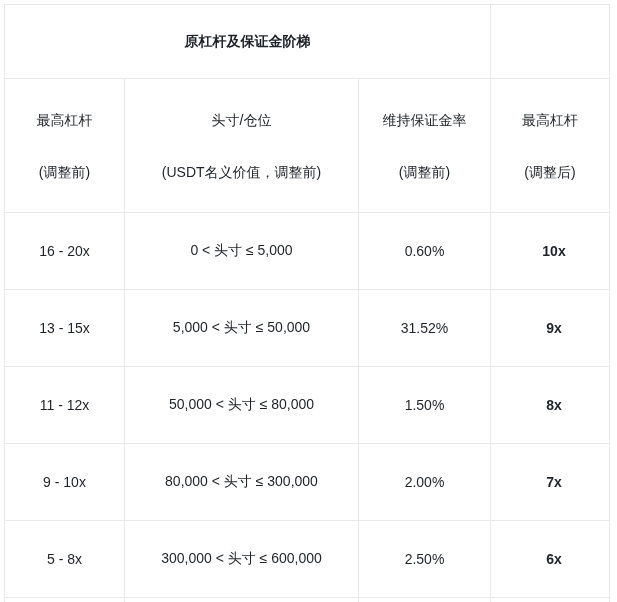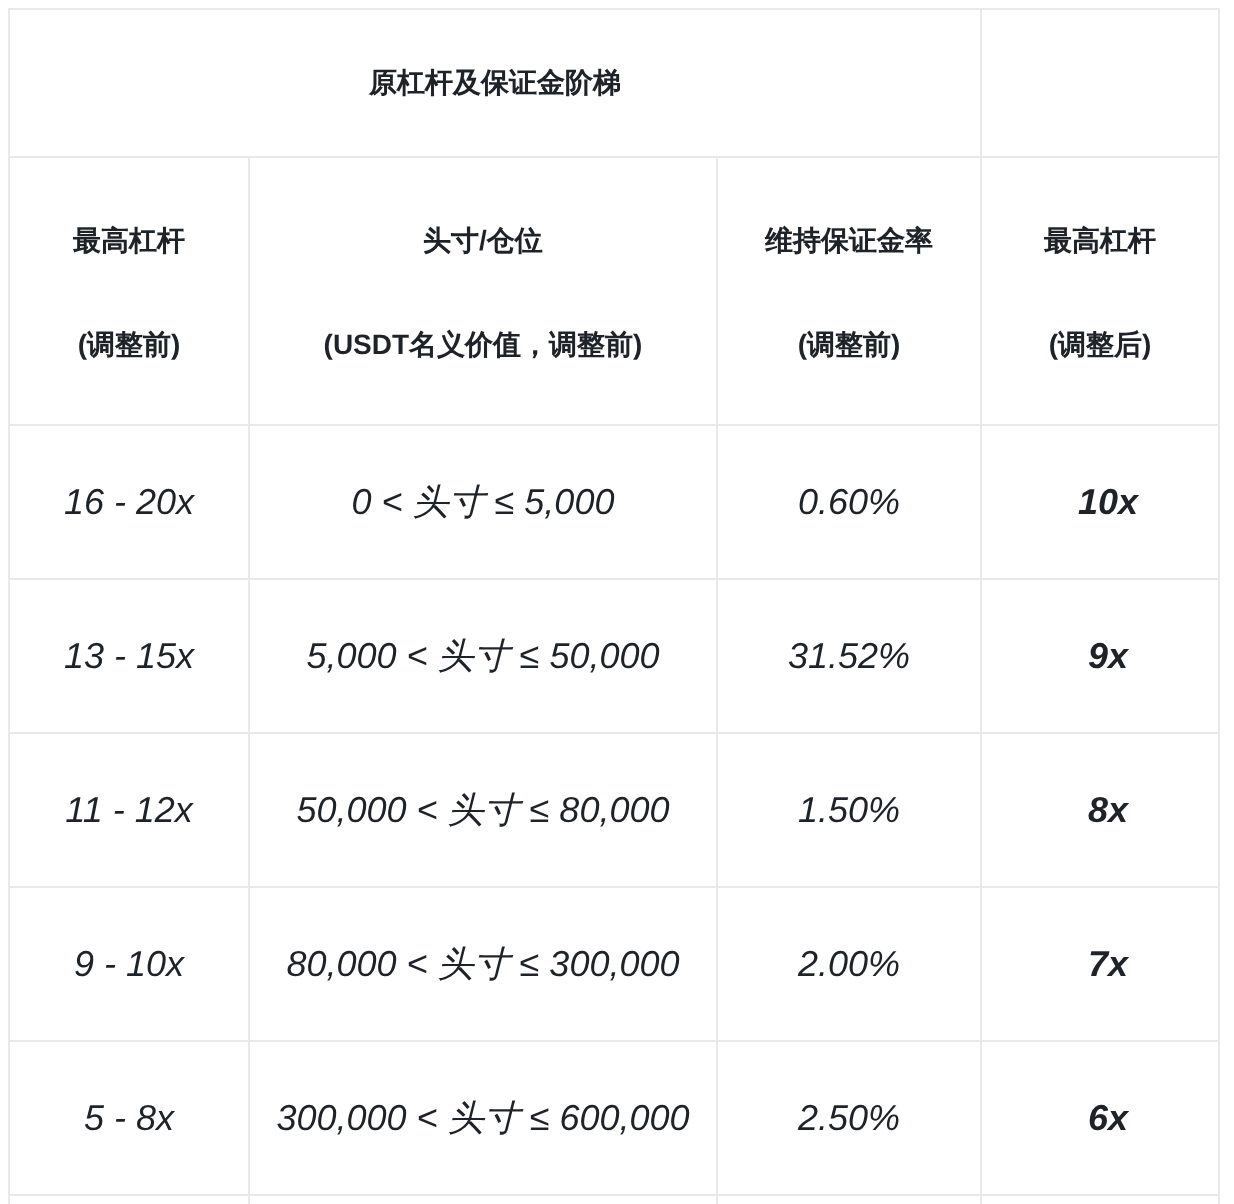--- a/index.html
+++ b/index.html
@@ -35,34 +35,33 @@
     overflow: hidden;
   }
   tr.title-row td {
     height: 73px;
     font-size: 14px;
     font-weight: 700;
   }
   tr.header-row td {
     height: 133px;
     font-size: 14px;
-    font-weight: 700;
+    font-weight: 400;
   }
   tr.header-row p {
     margin: 0;
     line-height: 20px;
   }
   tr.header-row p.header-line2 {
     margin-top: 32px;
   }
   tr.data-row td {
     height: 76px;
-    font-size: 18px;
+    font-size: 14px;
     font-weight: 400;
-    font-style: italic;
   }
   tr.data-row td.lev-after {
     font-weight: 700;
     padding-left: 14px;
   }
   tr.cutoff-row td {
     height: 40px;
   }
 </style>
 </head>

